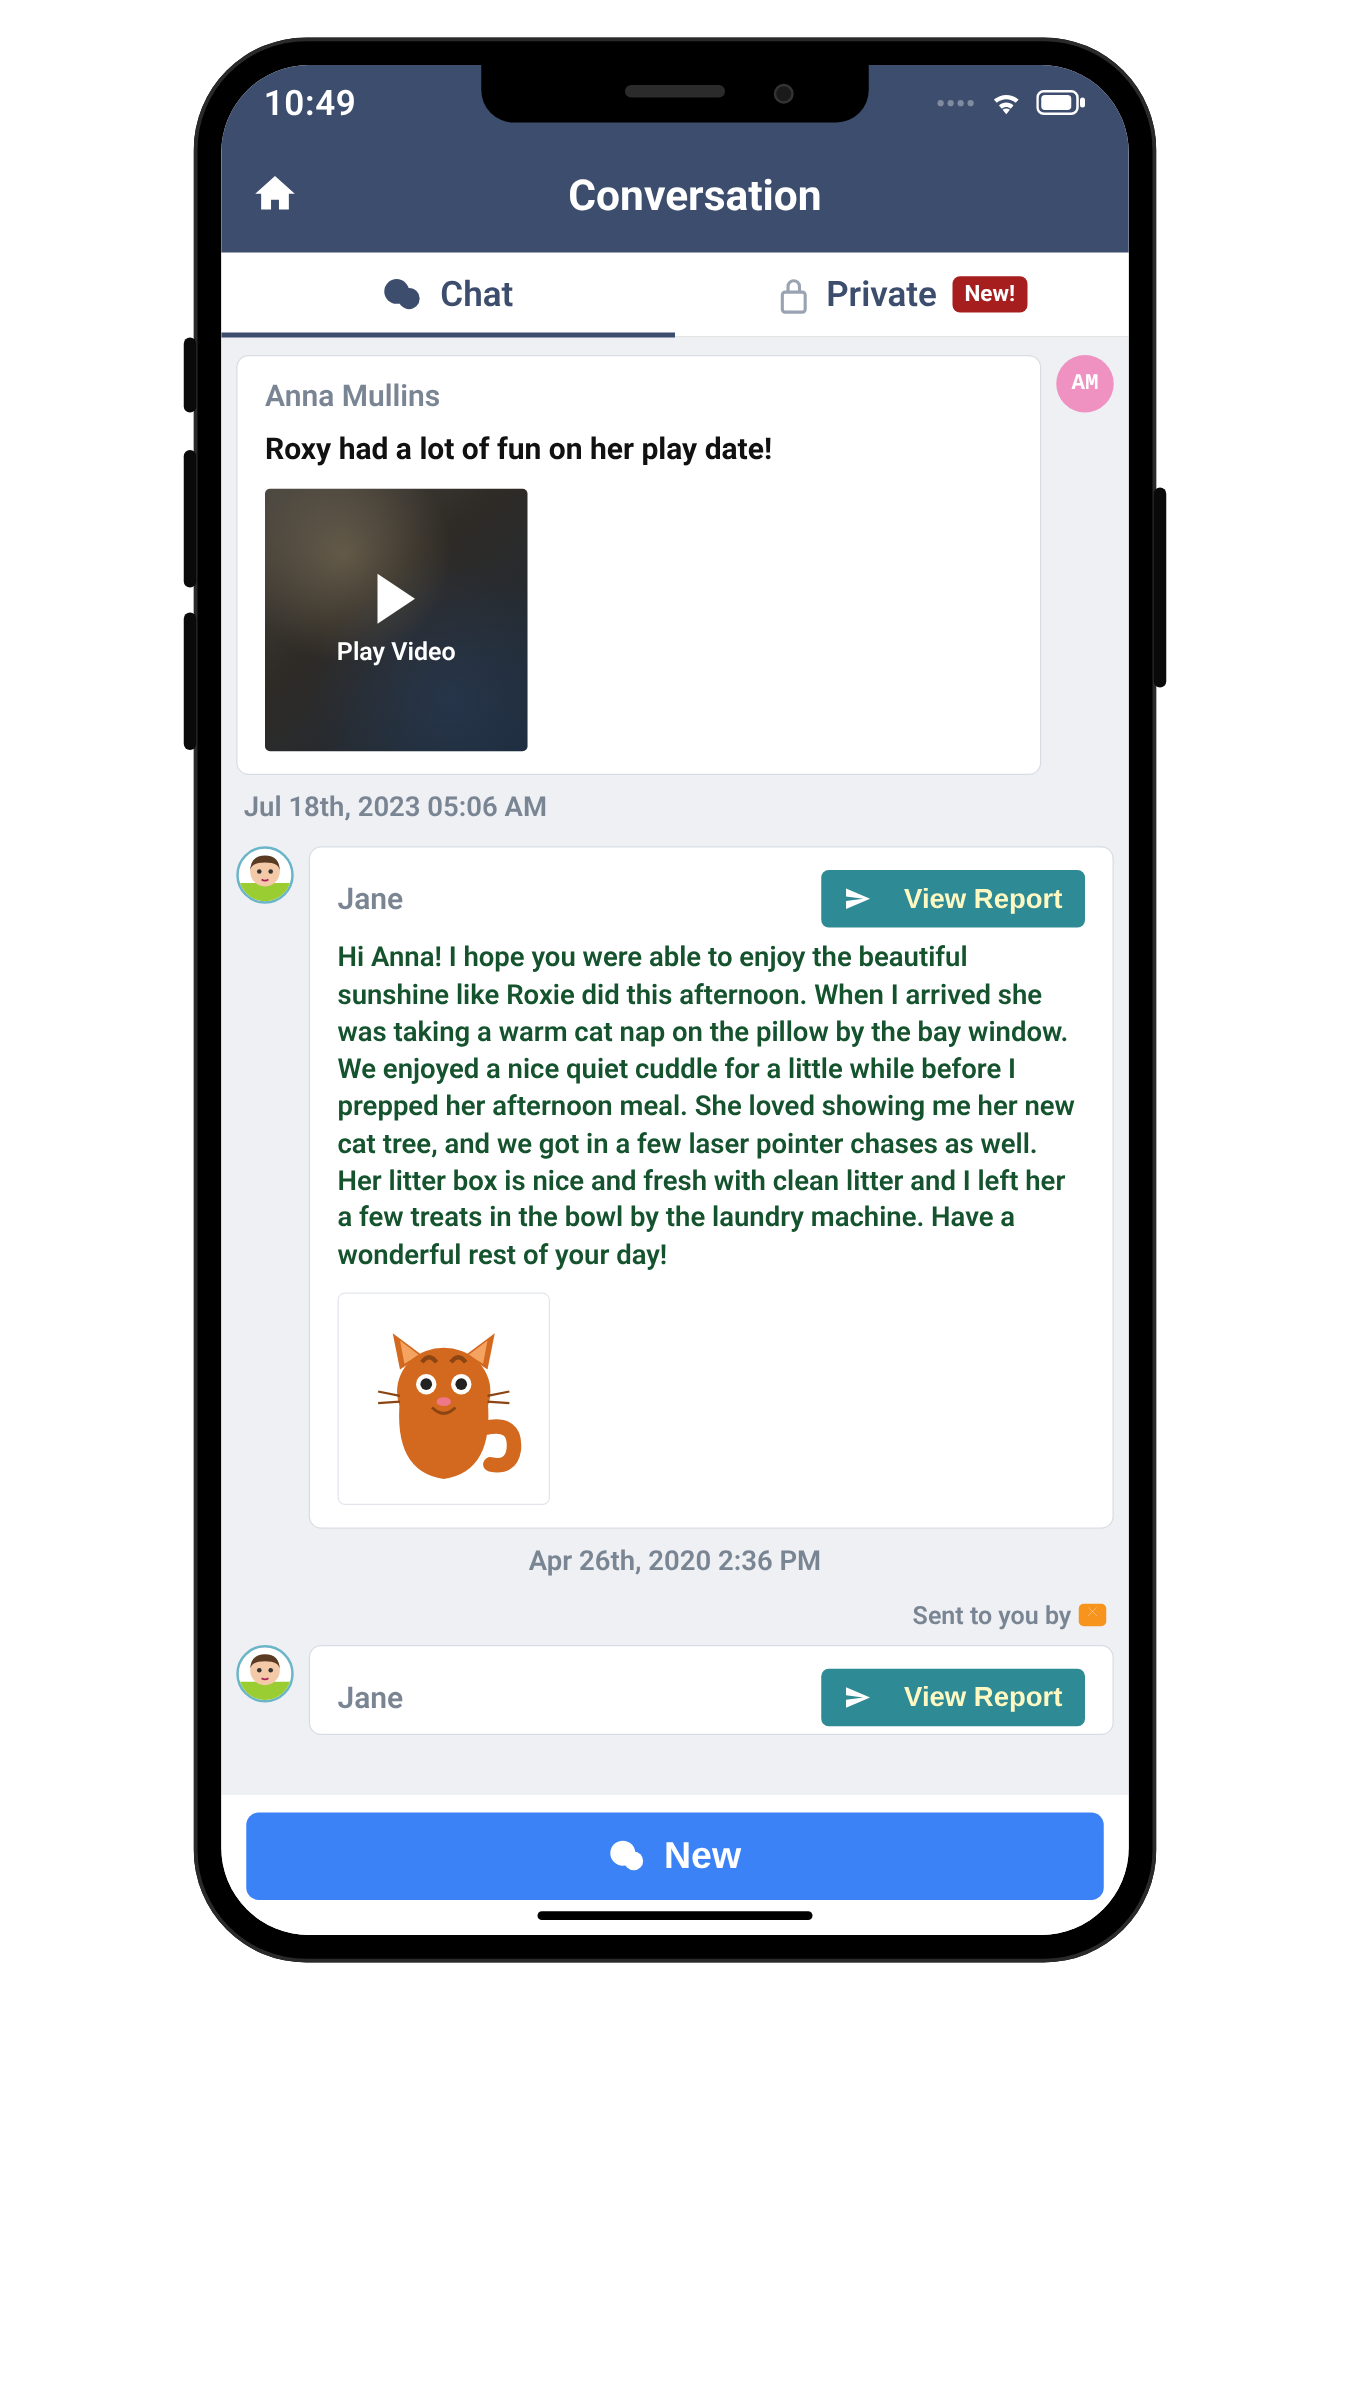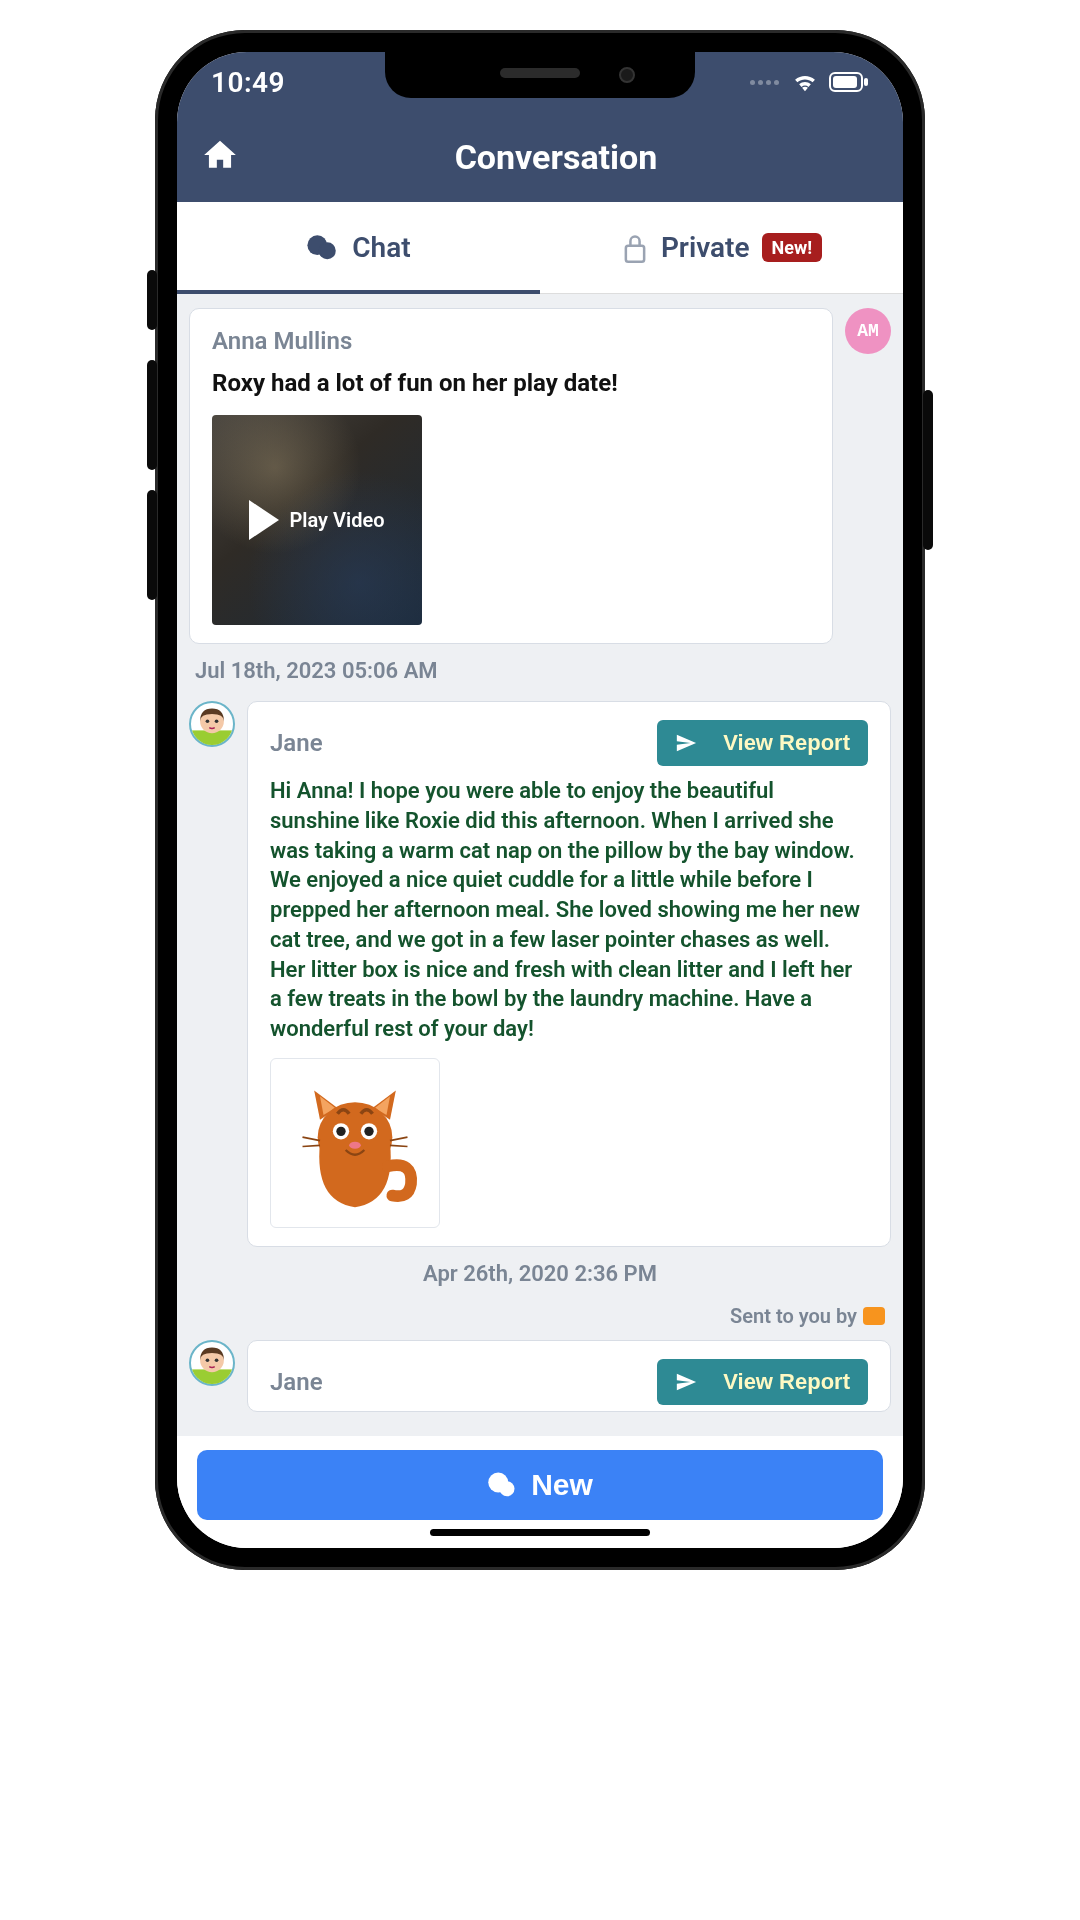--- a/index.html
+++ b/index.html
@@ -97,21 +97,21 @@
     left: 24px;
     top: 50%;
     transform: translateY(-50%);
     color: #fff;
   }
   .header-title { font-size: 34px; font-weight: 700; margin-left: 32px; }
   .tabs {
     display: flex;
     background: #fff;
     border-bottom: 1px solid #ddd;
-    height: 92px;
+    height: 68px;
   }
   .tab {
     flex: 1;
     display: flex;
     align-items: center;
     justify-content: center;
     gap: 12px;
     font-size: 28px;
     font-weight: 600;
     color: #3d4d6d;
@@ -166,21 +166,21 @@
   .sender-name { color: #7a8594; font-size: 24px; font-weight: 600; margin-bottom: 12px; }
   .msg-text { font-size: 24px; font-weight: 700; color: #111; line-height: 1.35; }
   .msg-body { font-size: 22px; font-weight: 600; color: #14532d; line-height: 1.35; margin-top: 6px; }
   .video-thumb {
     margin-top: 16px;
     width: 210px; height: 210px;
     background: linear-gradient(140deg,#4a4640 0%,#2f2b26 40%,#1b2a3a 100%);
     border-radius: 4px;
     position: relative;
     display: flex;
-    flex-direction: row;
+    flex-direction: column;
     align-items: center;
     justify-content: center;
     color: #fff;
     font-weight: 600;
     font-size: 20px;
     gap: 10px;
     overflow: hidden;
   }
   .video-thumb::before{
     content:"";

